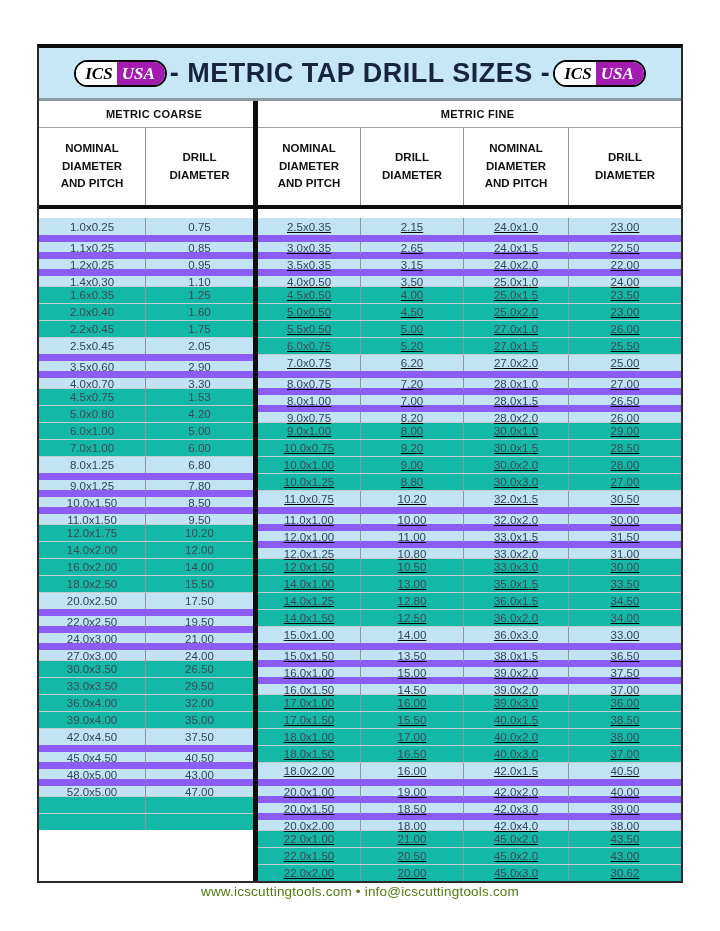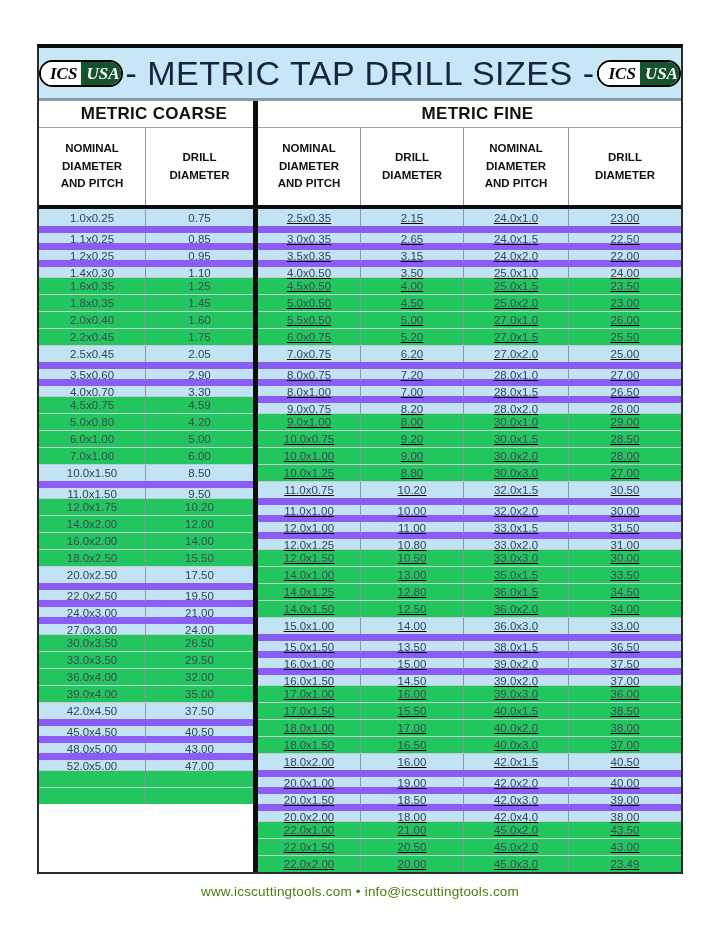--- a/index.html
+++ b/index.html
@@ -5,50 +5,50 @@
   * { margin:0; padding:0; box-sizing:border-box; }
   body { background:#e8e8e8; font-family:"Liberation Sans", sans-serif; }
   .page { position:relative; width:720px; height:931px; background:#ffffff; overflow:hidden; }
 
   .sheet { position:absolute; left:37px; top:44px; width:646px;
            border:2px solid #2b2b2b; border-top:4px solid #0c0c0c; background:#fff; }
 
   
   .titlebar { height:50px; background:#c7e7f6; display:flex; align-items:center;
               justify-content:center; gap:3px; }
-  .title { font-size:34px; font-weight:normal; color:#162440; letter-spacing:0.5px;
+  .title { font-size:27px; font-weight:bold; color:#162440; letter-spacing:0.5px;
            white-space:nowrap; }
   .logo { display:inline-flex; align-items:stretch; border:2px solid #000;
           border-radius:14px; overflow:hidden; background:#fff; height:27px;
           font-family:"Liberation Serif", serif; font-weight:bold; font-style:italic;
           font-size:17px; line-height:23px; }
   .logo-ics { color:#000; padding:0 4px 0 9px; background:#fff; }
-  .logo-usa { color:#fff; padding:0 10px 0 5px; background:#14532d; }
+  .logo-usa { color:#fff; padding:0 10px 0 5px; background:#a21caf; }
 
   .grayline { height:3px; background:#8e9aa3; }
 
   
   .table-wrap { display:flex; align-items:stretch; background:#fff; }
   .block.coarse { width:214px; }
   .vdivider { width:5px; background:#0d0d0d; }
   .block.fine { flex:1; }
 
   .sec-header { height:27px; display:flex; align-items:center; justify-content:center;
-                font-size:17px; font-weight:bold; color:#111; letter-spacing:0.3px;
+                font-size:11px; font-weight:bold; color:#111; letter-spacing:0.3px;
                 border-bottom:1px solid #9aa4ab; background:#fff;padding-left:16px; }
   .col-headers { height:77px; display:grid; }
   .coarse-grid { grid-template-columns:107px 1fr; }
   .fine-grid   { grid-template-columns:103px 103px 105px 1fr; }
   .hcell { display:flex; align-items:center; justify-content:center; text-align:center;
            font-size:11.5px; font-weight:bold; color:#111; line-height:1.55;
            white-space:pre-line; border-right:1px solid #8f979e; }
   .hcell.last { border-right:none; }
   .black-rule { height:4px; background:#0c0c0c; }
 
-  .tbody { background:#22c55e; }
+  .tbody { background:#14b8a6;margin-top:9px; }
   .trow { display:grid; height:17px; }
   .coarse .trow { grid-template-columns:107px 1fr; }
   .fine   .trow { grid-template-columns:103px 103px 105px 1fr;text-decoration:underline; }
   .trow + .trow { border-top:1px solid #c4ccd1; }
   .trow.blue { background:#c2e3f3; }
   .trow.blue + .trow.blue { border-top:7px solid #8b5cf6; }
   .tcell { display:flex; align-items:center; justify-content:center;
            font-size:11.5px; color:#3e4956; border-right:1px solid #8f979e; }
   .tcell:last-child { border-right:none; }
   .trow.blue .tcell { color:#33435a; }
@@ -103,24 +103,20 @@
             </div>
             <div class="trow blue">
               <div class="tcell">1.4x0.30</div>
               <div class="tcell">1.10</div>
             </div>
             <div class="trow white">
               <div class="tcell">1.6x0.35</div>
               <div class="tcell">1.25</div>
             </div>
             <div class="trow white">
-              <div class="tcell">1.8x0.35</div>
-              <div class="tcell">1.45</div>
-            </div>
-            <div class="trow white">
               <div class="tcell">2.0x0.40</div>
               <div class="tcell">1.60</div>
             </div>
             <div class="trow white">
               <div class="tcell">2.2x0.45</div>
               <div class="tcell">1.75</div>
             </div>
             <div class="trow blue">
               <div class="tcell">2.5x0.45</div>
               <div class="tcell">2.05</div>
@@ -128,33 +124,41 @@
             <div class="trow blue">
               <div class="tcell">3.5x0.60</div>
               <div class="tcell">2.90</div>
             </div>
             <div class="trow blue">
               <div class="tcell">4.0x0.70</div>
               <div class="tcell">3.30</div>
             </div>
             <div class="trow white">
               <div class="tcell">4.5x0.75</div>
-              <div class="tcell">4.59</div>
+              <div class="tcell">1.53</div>
             </div>
             <div class="trow white">
               <div class="tcell">5.0x0.80</div>
               <div class="tcell">4.20</div>
             </div>
             <div class="trow white">
               <div class="tcell">6.0x1.00</div>
               <div class="tcell">5.00</div>
             </div>
             <div class="trow white">
               <div class="tcell">7.0x1.00</div>
               <div class="tcell">6.00</div>
+            </div>
+            <div class="trow blue">
+              <div class="tcell">8.0x1.25</div>
+              <div class="tcell">6.80</div>
+            </div>
+            <div class="trow blue">
+              <div class="tcell">9.0x1.25</div>
+              <div class="tcell">7.80</div>
             </div>
             <div class="trow blue">
               <div class="tcell">10.0x1.50</div>
               <div class="tcell">8.50</div>
             </div>
             <div class="trow blue">
               <div class="tcell">11.0x1.50</div>
               <div class="tcell">9.50</div>
             </div>
             <div class="trow white">
@@ -475,21 +479,21 @@
             <div class="trow white">
               <div class="tcell">22.0x1.50</div>
               <div class="tcell">20.50</div>
               <div class="tcell">45.0x2.0</div>
               <div class="tcell">43.00</div>
             </div>
             <div class="trow white">
               <div class="tcell">22.0x2.00</div>
               <div class="tcell">20.00</div>
               <div class="tcell">45.0x3.0</div>
-              <div class="tcell">23.49</div>
+              <div class="tcell">30.62</div>
             </div>
           </div>
       </div>
 
     </div>
   </div>
 
   <div class="footer">www.icscuttingtools.com • info@icscuttingtools.com</div>
 </div>
 

